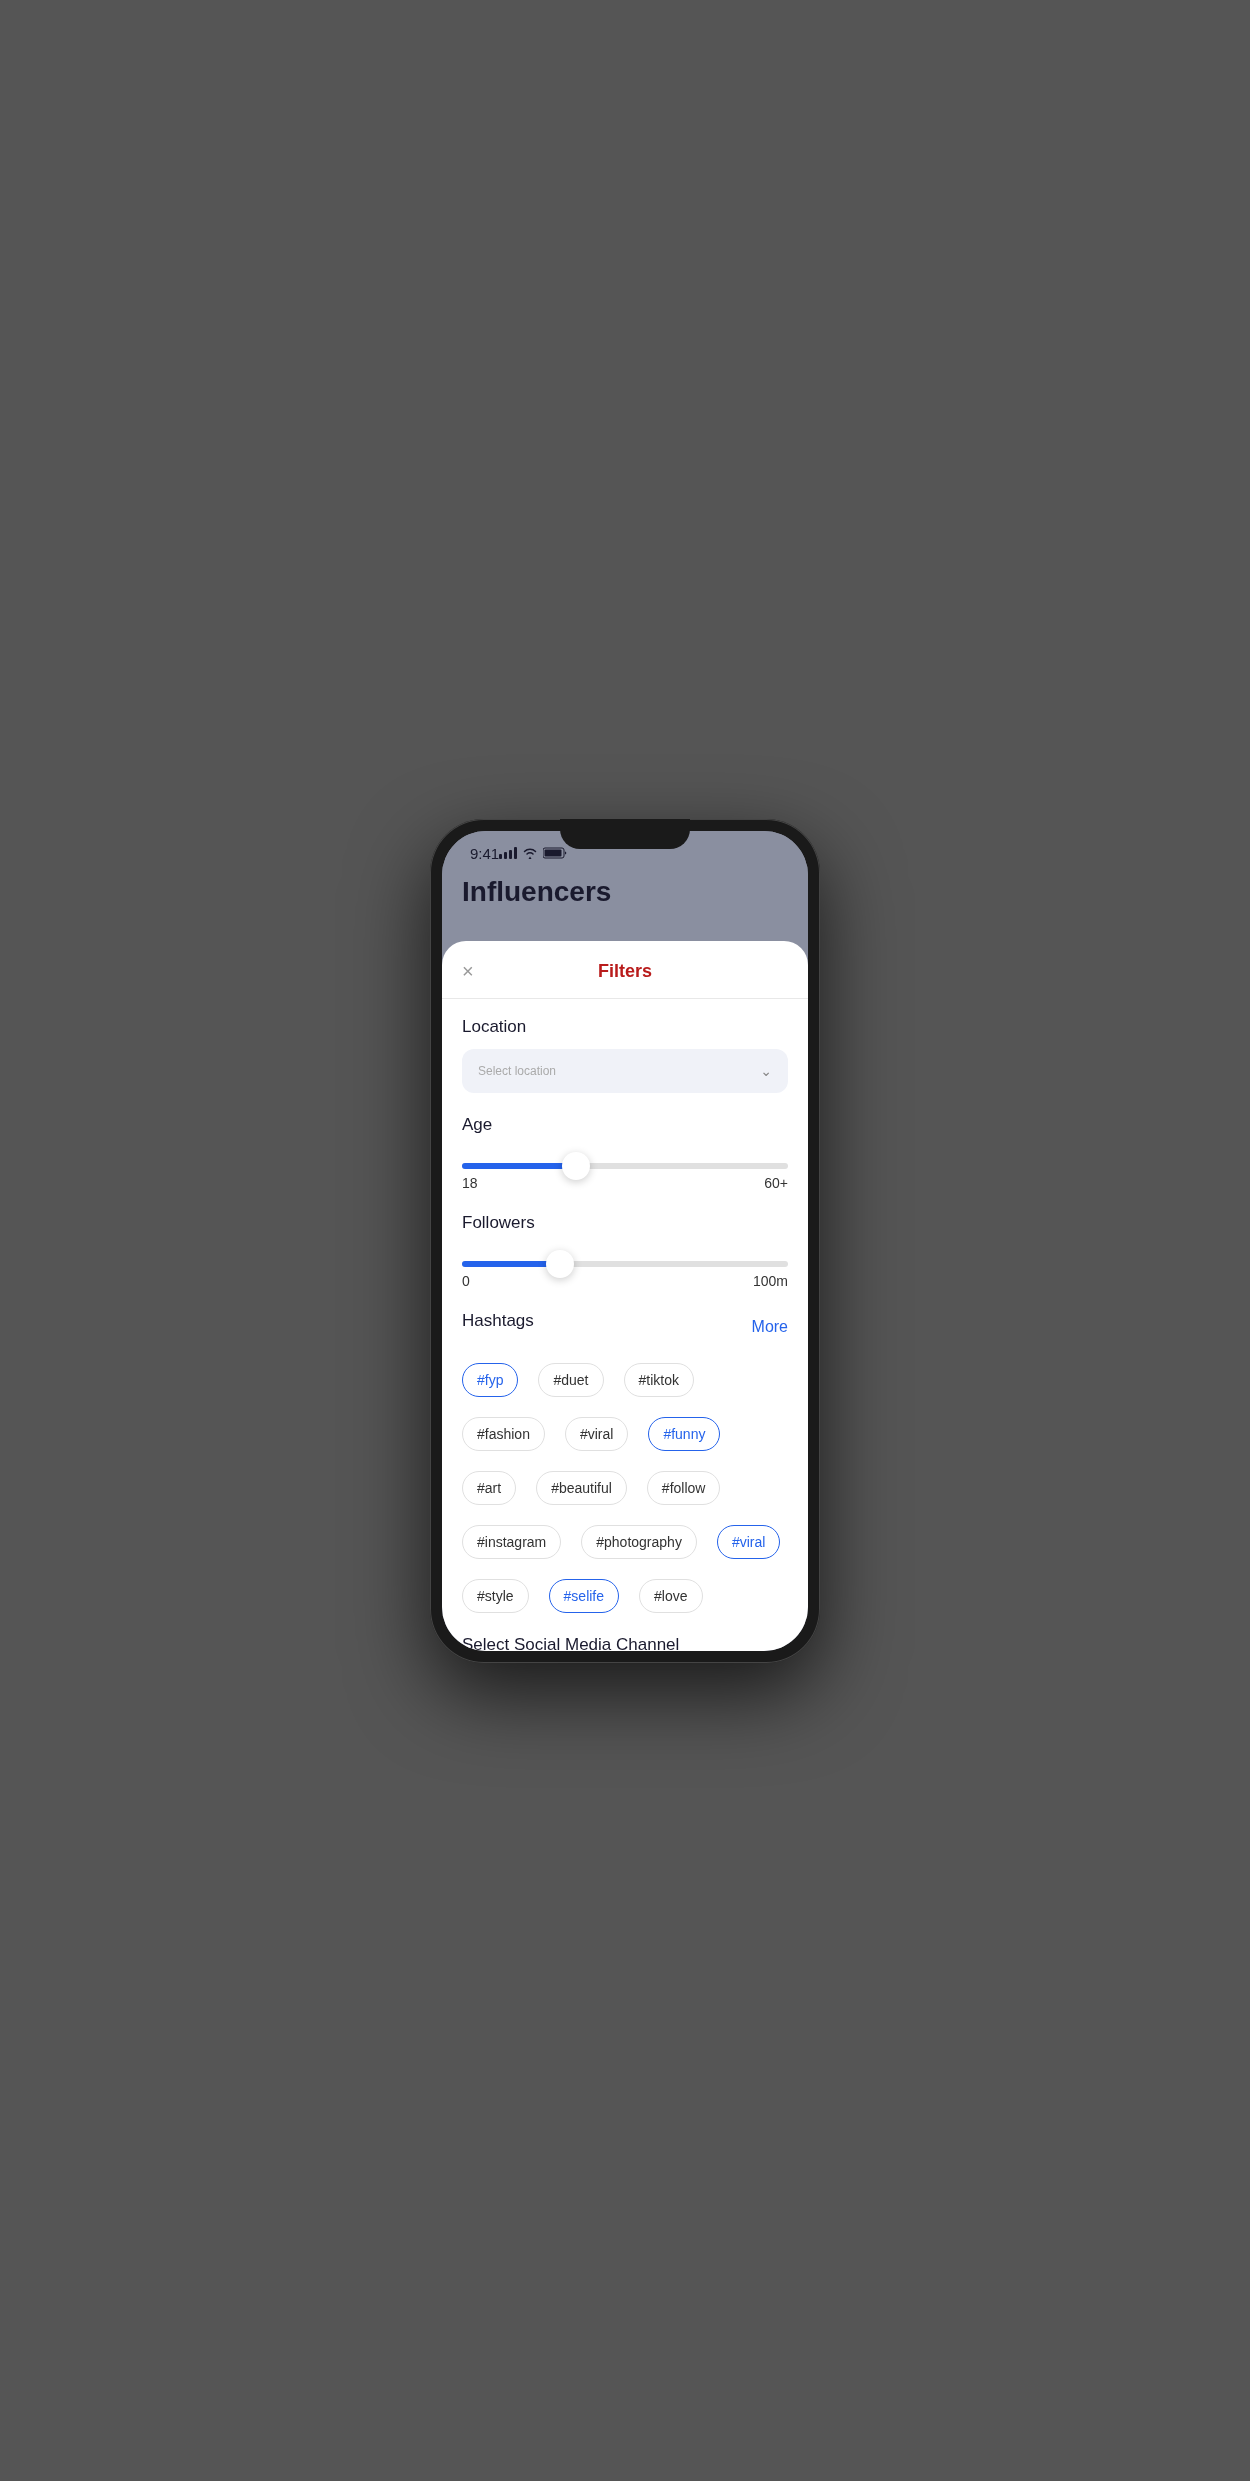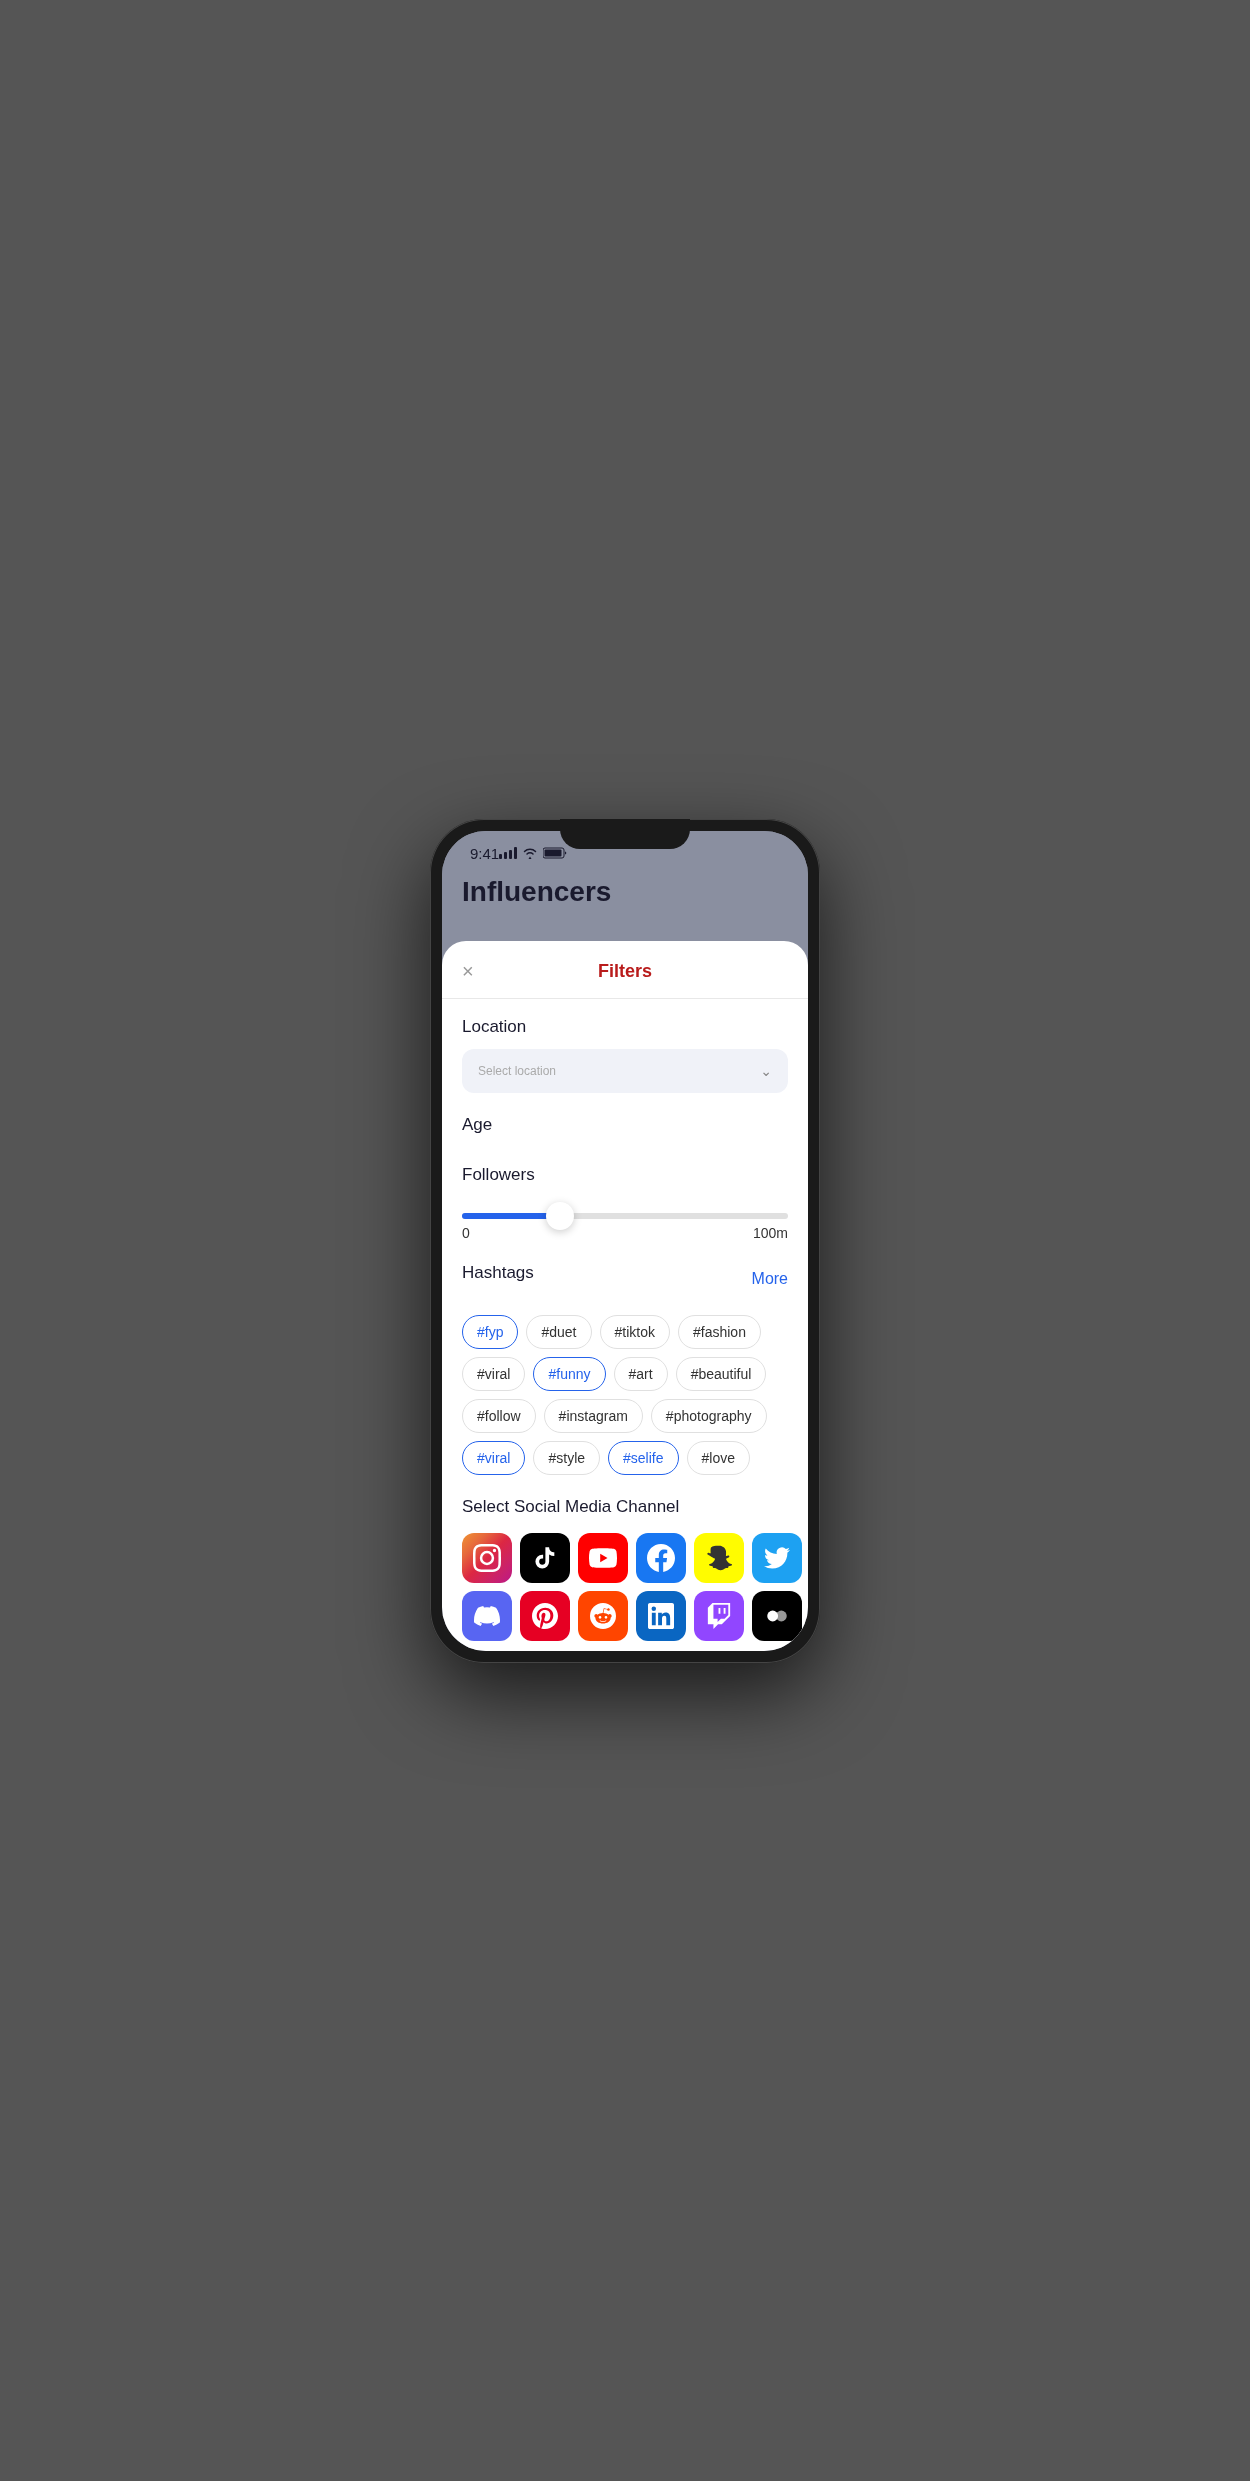--- a/index.html
+++ b/index.html
@@ -167,21 +167,21 @@
       color: #2563eb;
       font-size: 16px;
       font-weight: 500;
       background: none;
       border: none;
       cursor: pointer;
     }
     .hashtags-grid {
       display: flex;
       flex-wrap: wrap;
-      gap: 8px;
+      gap: 20px;
       margin-bottom: 4px;
     }
     .hashtag-chip {
       border: 1.5px solid #e0e0e0;
       border-radius: 20px;
       padding: 8px 14px;
       font-size: 14px;
       color: #333;
       cursor: pointer;
       background: #fff;
@@ -265,20 +265,30 @@
       <div class="section">
         <div class="section-title">Location</div>
         <div class="location-select">
           <span class="location-placeholder">Select location</span>
           <span class="chevron-down">⌄</span>
         </div>
       </div>
 
       <div class="section">
         <div class="section-title">Age</div>
+        <div class="slider-container">
+          <div class="slider-track">
+            <div class="slider-fill" style="width: 35%;"></div>
+            <div class="slider-thumb" style="left: calc(35% - 14px);"></div>
+          </div>
+          <div class="slider-labels">
+            <span>18</span>
+            <span>60+</span>
+          </div>
+        </div>
       </div>
 
       <div class="section">
         <div class="section-title">Followers</div>
         <div class="slider-container">
           <div class="slider-track">
             <div class="slider-fill" style="width: 30%;"></div>
             <div class="slider-thumb" style="left: calc(30% - 14px);"></div>
           </div>
           <div class="slider-labels">

